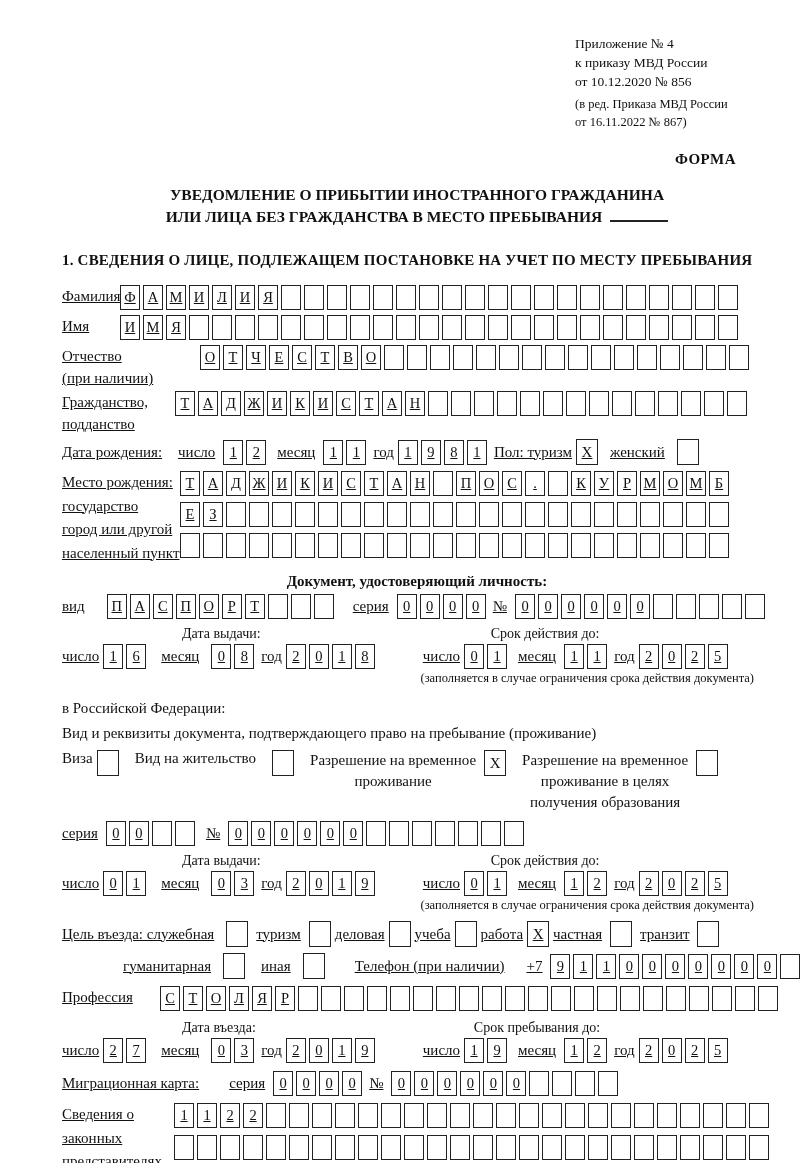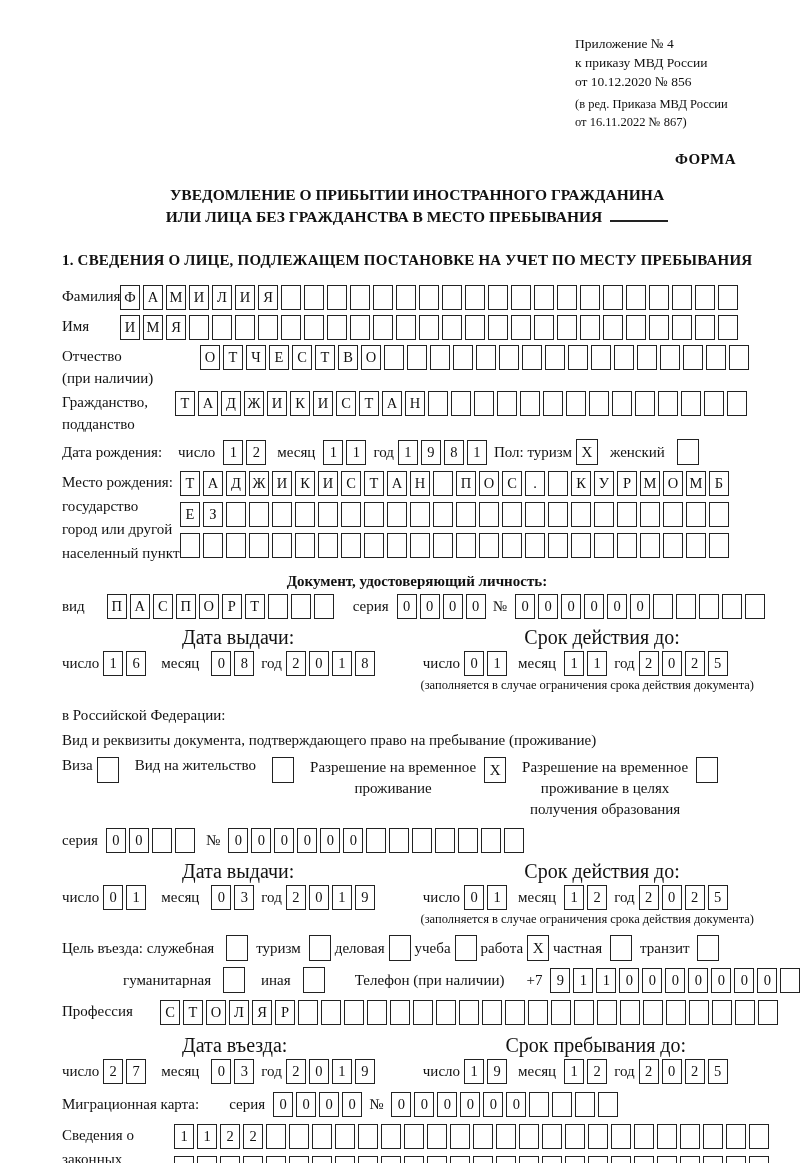--- a/index.html
+++ b/index.html
@@ -7,37 +7,37 @@
     width:800px;height:1163px;box-sizing:border-box;background:#fff;color:#111;
     font-family:"Liberation Serif","DejaVu Serif",serif;
     padding:34px 28px 0 62px;overflow:hidden;margin:0 auto;position:relative;
   }
   .appendix{width:175px;margin-left:auto;margin-right:22px;font-size:13.5px;line-height:19px;}
   .appendix .rev{font-size:12.5px;line-height:18px;margin-top:4px;}
   .forma{text-align:right;margin:20px 36px 0 0;font-weight:bold;font-size:15px;letter-spacing:.5px;}
   .title{text-align:center;font-weight:bold;font-size:15.5px;line-height:22px;margin-top:16px;}
   .blank{display:inline-block;width:58px;border-bottom:2px solid #222;height:12px;margin-left:8px;}
   .sect{font-weight:bold;font-size:15px;margin-top:24px;letter-spacing:.2px;}
-  .row{display:flex;align-items:flex-start;margin-top:5px;}
+  .row{display:flex;align-items:flex-start;margin-top:5px;text-decoration:underline;}
   .lbl{font-size:15px;line-height:23px;flex:none;}
   .cells{display:flex;flex-wrap:nowrap;flex:none;}
   .cell{
     flex:none;width:18px;height:23px;border:1.5px solid #222;margin-right:3px;
     text-align:center;line-height:23px;font-size:14.5px;background:#fff;
   }
   .cbox{
     display:inline-block;width:20px;height:24px;border:1.5px solid #222;vertical-align:middle;
     text-align:center;line-height:24px;font-size:15px;flex:none;
   }
   .w58{width:58px;}.w113{width:113px;}.w138{width:138px;}
   .dochead{font-weight:bold;font-size:15px;text-align:center;margin-top:8px;}
   .inline{display:flex;align-items:center;}
   .inline>*{flex:none;}
   .sp4{width:4px;}.sp8{width:8px;}.sp12{width:12px;}.sp16{width:16px;}.sp22{width:22px;}.sp30{width:30px;}.sp45{width:45px;}
-  .heads{display:flex;font-size:20px;margin-top:7px;}
+  .heads{display:flex;font-size:14px;margin-top:7px;}
   .note{font-size:12.5px;text-align:right;margin:2px 18px 0 0;}
   .intro{font-size:15px;margin-top:10px;line-height:25px;}
   .permits{display:flex;align-items:flex-start;margin-top:4px;font-size:15px;}
   .permits .plabel{text-align:center;line-height:21px;}
   .footlbl{font-size:15px;line-height:23.5px;}
   .stack{line-height:22px;}
 </style>
 </head>
 <body>
 

